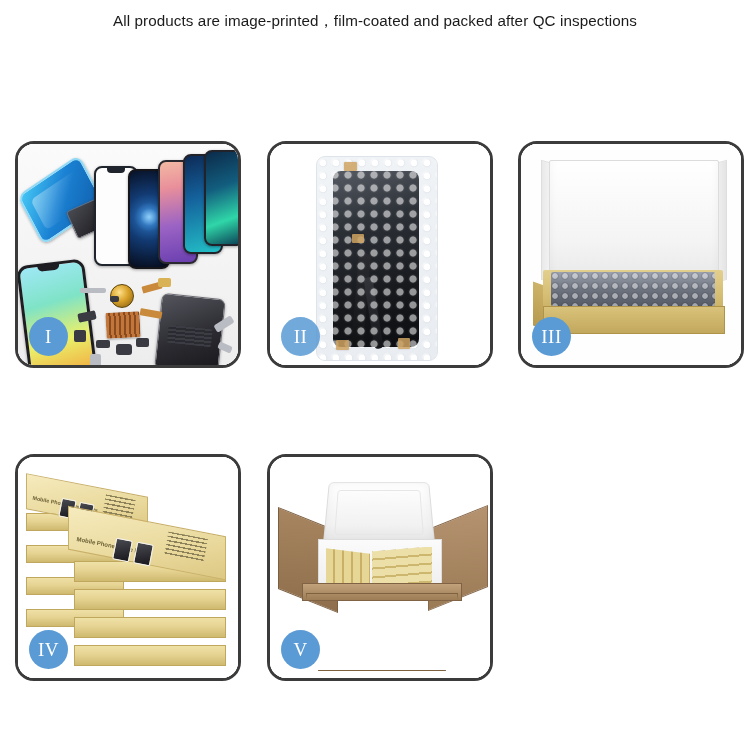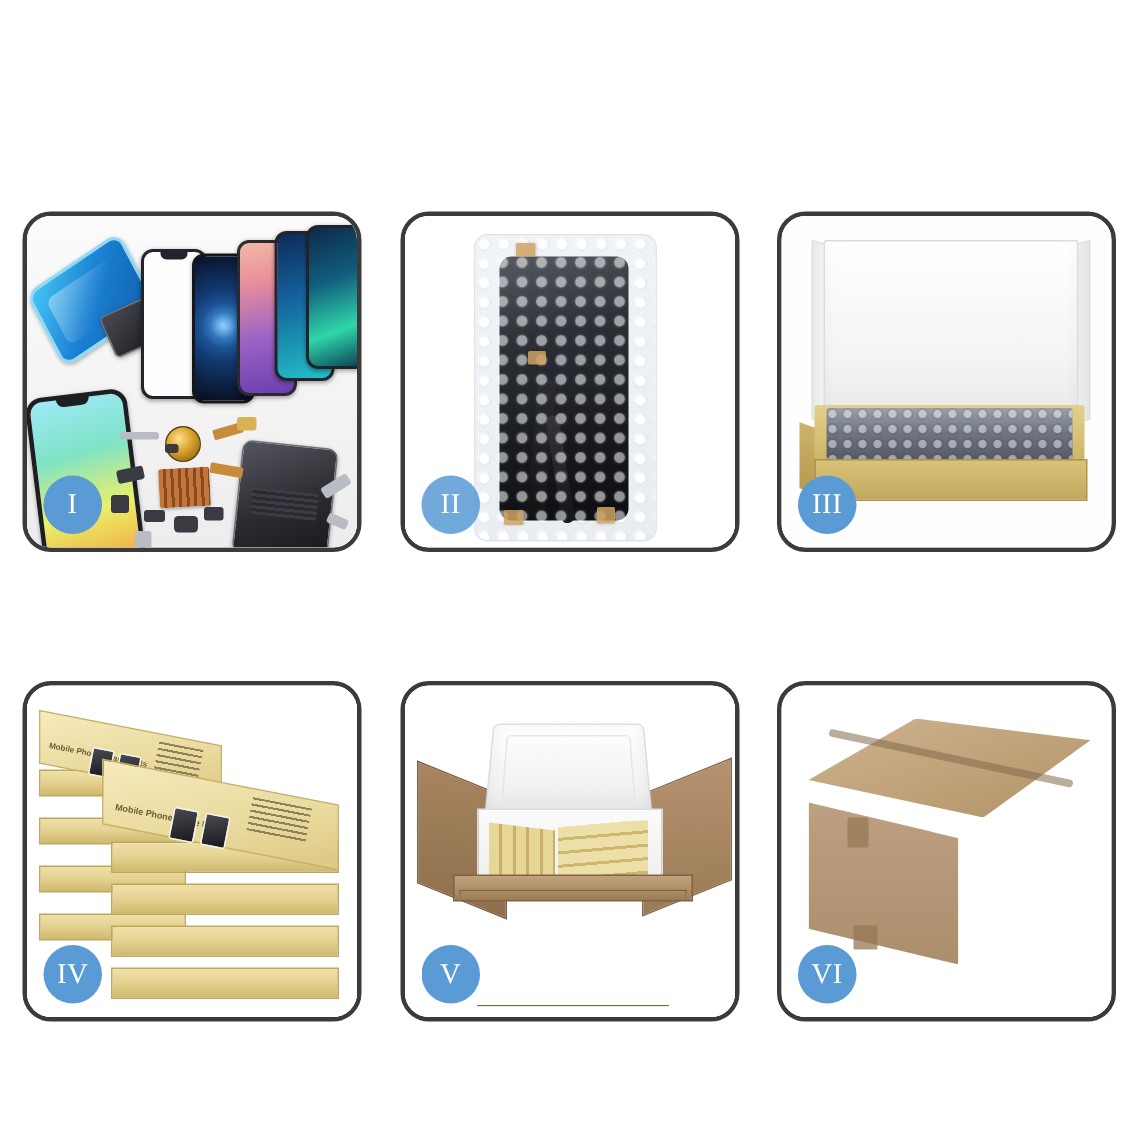--- a/index.html
+++ b/index.html
@@ -434,20 +434,21 @@
   .p6-tape {
     position:absolute;
     background: rgba(150,120,86,0.75);
     border-radius:1px;
   }
 </style>
 </head>
 <body>
 
 <div id="header">
+  <p id="page-subtitle">All products are image-printed，film-coated and packed after QC inspections</p>
 </div>
 
 <div id="panel-grid">
 
   <div class="panel col1 row1">
     <div class="photo">
       <div class="p1-bg"></div>
 
       <div class="phone p1-flex"></div>
       <div class="phone p1-mod"></div>
@@ -551,26 +552,14 @@
       <div class="p5-contents">
         <div class="p5-stack-l"></div>
         <div class="p5-stack-r"></div>
       </div>
       <div class="p5-rim"></div>
       <div class="p5-body"></div>
       <div class="badge">V</div>
     </div>
   </div>
 
-  <div class="panel col3 row2">
-    <div class="photo">
-      <div class="p6-bg"></div>
-      <div class="p6-top"></div>
-      <div class="p6-front"></div>
-      <div class="p6-side"></div>
-      <div class="p6-seam"></div>
-      <div class="p6-tape" style="left:44px;top:88px;width:14px;height:20px;"></div>
-      <div class="p6-tape" style="left:48px;top:160px;width:16px;height:16px;"></div>
-      <div class="badge">VI</div>
-    </div>
-  </div>
 
 </div>
 
 </body></html>

